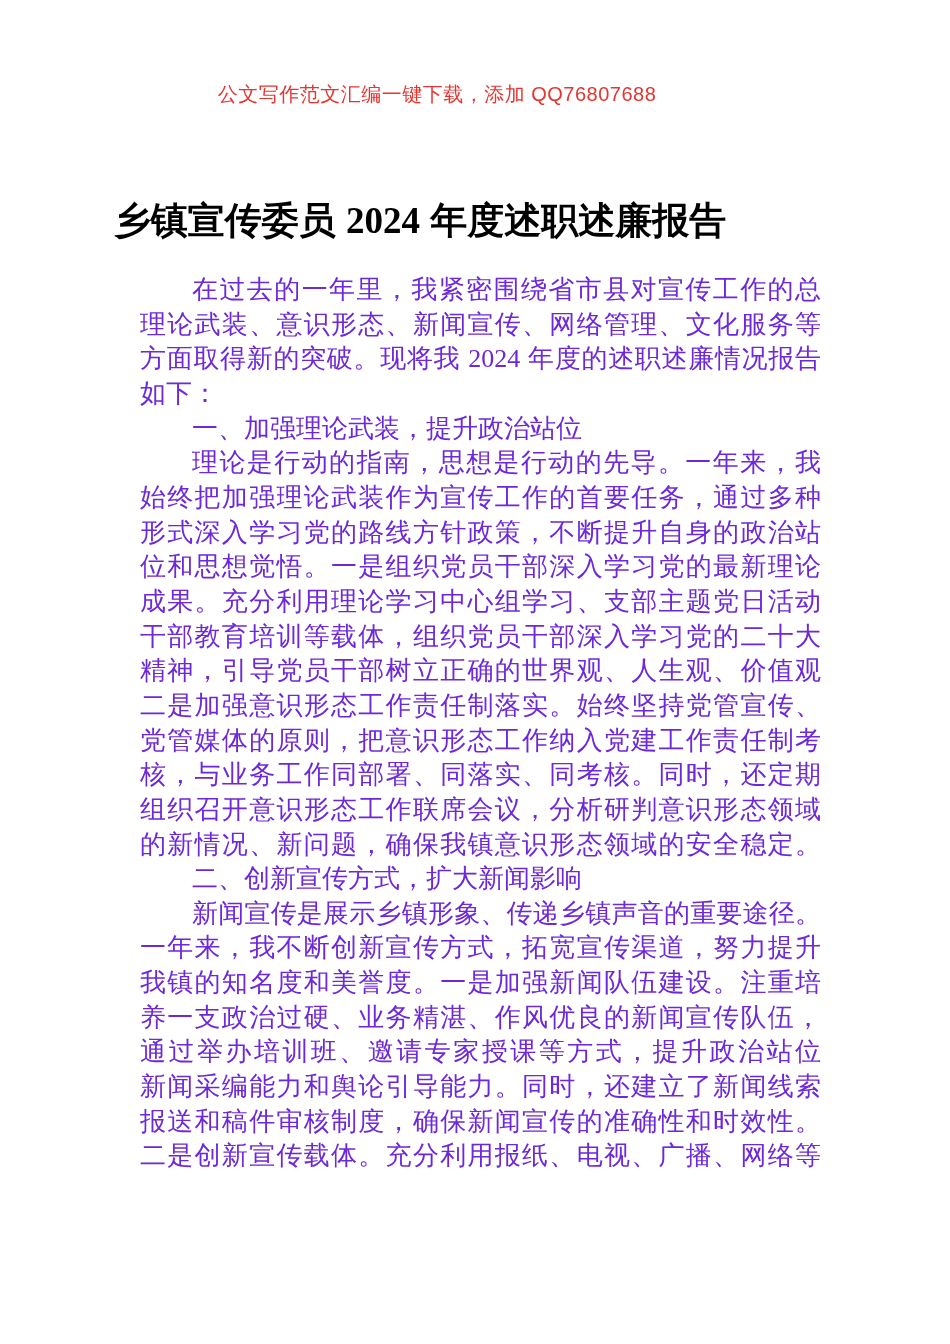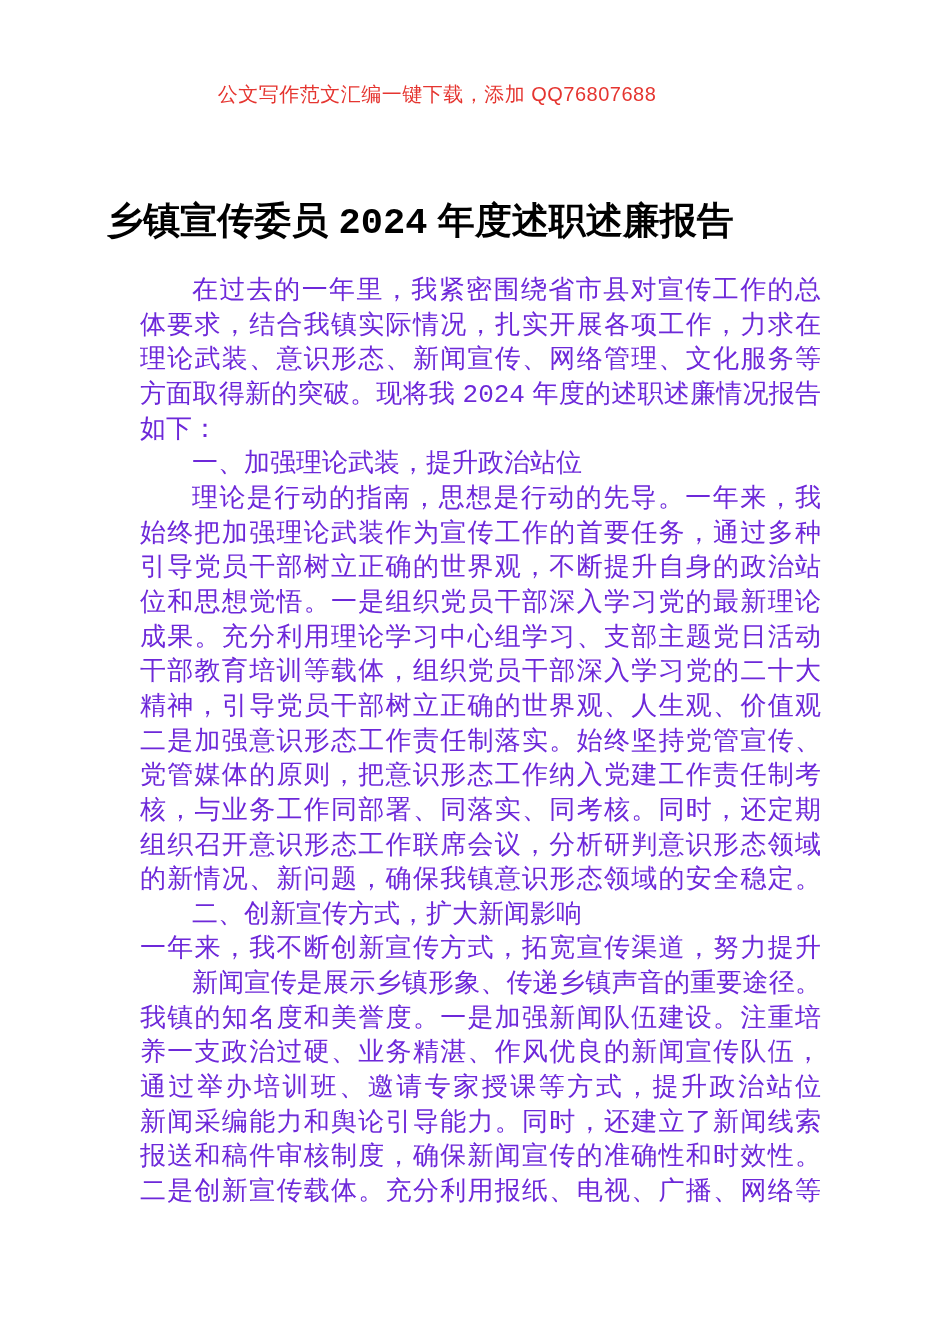--- a/index.html
+++ b/index.html
@@ -42,53 +42,52 @@
   .line.jst{
     white-space:normal;
     text-align:justify;
     text-align-last:justify;
     text-justify:inter-character;
   }
   .line.first{
     text-indent:2em;
   }
   .latin{
-    font-family:Liberation Mono, monospace;
+    font-family:Liberation Serif, serif;
   }
 </style>
 </head>
 <body>
 
 <div class="page">
   <div class="promo">公文写作范文汇编一键下载，添加 QQ76807688</div>
 
   <h1 class="doc-title">乡镇宣传委员 <span class="latin">2024</span> 年度述职述廉报告</h1>
 
   <div class="doc-body">
       <div class="line first jst">在过去的一年里，我紧密围绕省市县对宣传工作的总</div>
-      <div class="line jst">体要求，结合我镇实际情况，扎实开展各项工作，力求在</div>
       <div class="line jst">理论武装、意识形态、新闻宣传、网络管理、文化服务等</div>
       <div class="line jst">方面取得新的突破。现将我 <span class="latin">2024</span> 年度的述职述廉情况报告</div>
       <div class="line">如下：</div>
       <div class="line first">一、加强理论武装，提升政治站位</div>
       <div class="line first jst">理论是行动的指南，思想是行动的先导。一年来，我</div>
       <div class="line jst">始终把加强理论武装作为宣传工作的首要任务，通过多种</div>
-      <div class="line jst">引导党员干部树立正确的世界观，不断提升自身的政治站</div>
+      <div class="line jst">形式深入学习党的路线方针政策，不断提升自身的政治站</div>
       <div class="line jst">位和思想觉悟。一是组织党员干部深入学习党的最新理论</div>
       <div class="line jst">成果。充分利用理论学习中心组学习、支部主题党日活动</div>
       <div class="line jst">干部教育培训等载体，组织党员干部深入学习党的二十大</div>
       <div class="line jst">精神，引导党员干部树立正确的世界观、人生观、价值观</div>
       <div class="line jst">二是加强意识形态工作责任制落实。始终坚持党管宣传、</div>
       <div class="line jst">党管媒体的原则，把意识形态工作纳入党建工作责任制考</div>
       <div class="line jst">核，与业务工作同部署、同落实、同考核。同时，还定期</div>
       <div class="line jst">组织召开意识形态工作联席会议，分析研判意识形态领域</div>
       <div class="line jst">的新情况、新问题，确保我镇意识形态领域的安全稳定。</div>
       <div class="line first">二、创新宣传方式，扩大新闻影响</div>
+      <div class="line first jst">新闻宣传是展示乡镇形象、传递乡镇声音的重要途径。</div>
       <div class="line jst">一年来，我不断创新宣传方式，拓宽宣传渠道，努力提升</div>
-      <div class="line first jst">新闻宣传是展示乡镇形象、传递乡镇声音的重要途径。</div>
       <div class="line jst">我镇的知名度和美誉度。一是加强新闻队伍建设。注重培</div>
       <div class="line jst">养一支政治过硬、业务精湛、作风优良的新闻宣传队伍，</div>
       <div class="line jst">通过举办培训班、邀请专家授课等方式，提升政治站位</div>
       <div class="line jst">新闻采编能力和舆论引导能力。同时，还建立了新闻线索</div>
       <div class="line jst">报送和稿件审核制度，确保新闻宣传的准确性和时效性。</div>
       <div class="line jst">二是创新宣传载体。充分利用报纸、电视、广播、网络等</div>
     </div>
 </div>
 
 </body></html>

